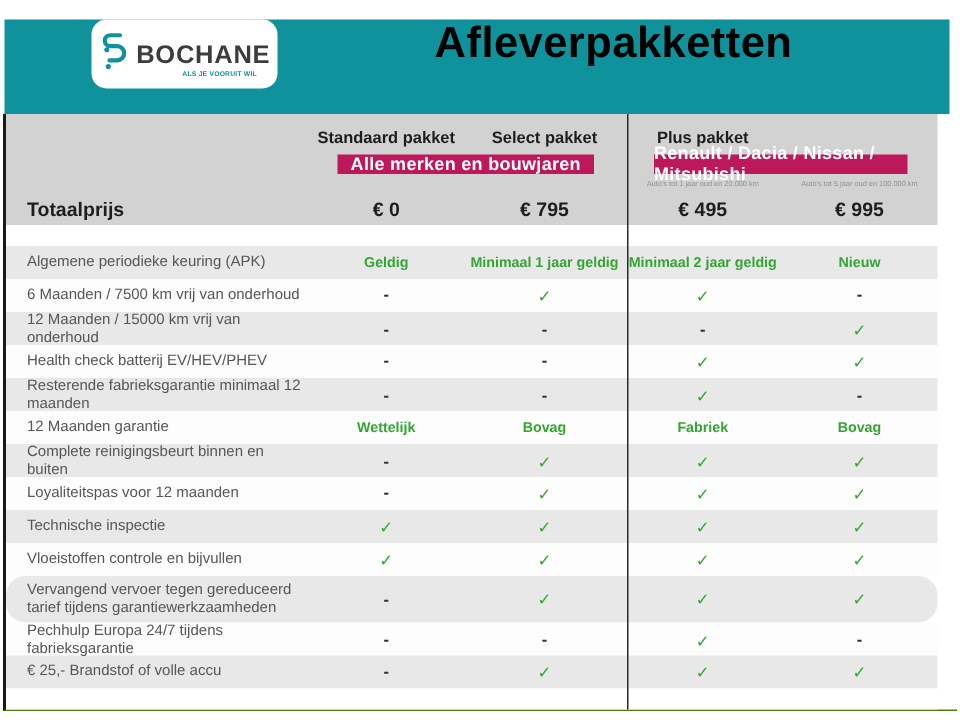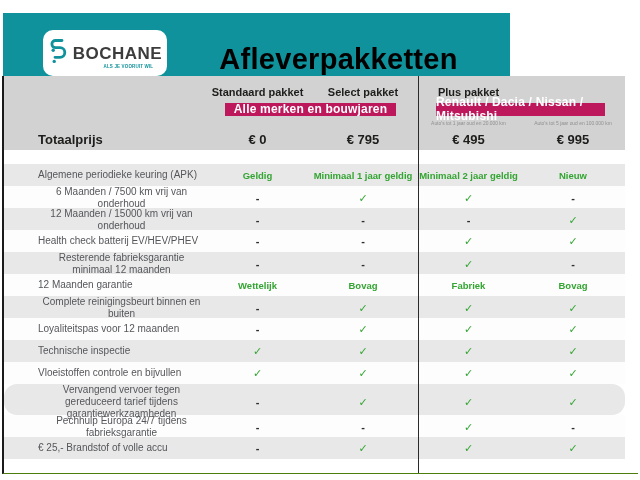--- a/index.html
+++ b/index.html
@@ -4,22 +4,22 @@
 <style>
   html,body{margin:0;padding:0;}
   body{
     width:640px;height:480px;position:relative;overflow:hidden;
     background:#ffffff;
     font-family:"Liberation Sans","DejaVu Sans",sans-serif;
     -webkit-font-smoothing:antialiased;
   }
   
   .band{
-    position:absolute;top:13px;left:3px;width:507px;height:63px;
-    background:#0f929c;display:flex;align-items:flex-end;
+    position:absolute;top:13px;left:3px;width:612px;height:63px;
+    background:#0f929c;display:flex;align-items:flex-start;padding-left:18px;
   }
   .logo-box{
     margin-left:40px;width:124px;height:46px;background:#ffffff;
     border-radius:10px;position:relative;display:flex;align-items:center;
     justify-content:center;flex:none;
   }
   .logo-inner{display:flex;align-items:center;gap:3px;}
   .logo-icon{flex:none;margin-top:2px;}
   .logo-word{
     font-size:17px;font-weight:bold;color:#3c3c3c;letter-spacing:.5px;
@@ -35,21 +35,21 @@
   }
   
   .table{
     position:absolute;top:76px;left:2px;width:636px;
     border-left:2px solid #1a1a1a;border-bottom:1px solid #4d7c0f;
     box-sizing:border-box;
   }
   .divider{position:absolute;left:414px;top:0;bottom:0;width:1px;background:#2a2a2a;}
   .cols{display:grid;grid-template-columns:201px 105px 106px 105px 104px;width:621px;}
   .cell{display:flex;align-items:center;justify-content:center;text-align:center;}
-  .cell.label{justify-content:flex-start;text-align:center;padding-left:34px;box-sizing:border-box;}
+  .cell.label{justify-content:flex-start;text-align:left;padding-left:14px;box-sizing:border-box;}
   
   .thead{background:#d2d2d2;width:621px;padding-top:7px;}
   .hdr-row{height:18px;}
   .hdr{font-size:11px;font-weight:bold;color:#1d1d1b;}
   .badge-row{height:16px;align-items:center;}
   .badge{
     grid-column:2/4;margin:1px 20px;background:#be185d;color:#ffffff;
     font-size:12px;font-weight:bold;height:13px;display:flex;align-items:center;
     justify-content:center;letter-spacing:.2px;
   }

